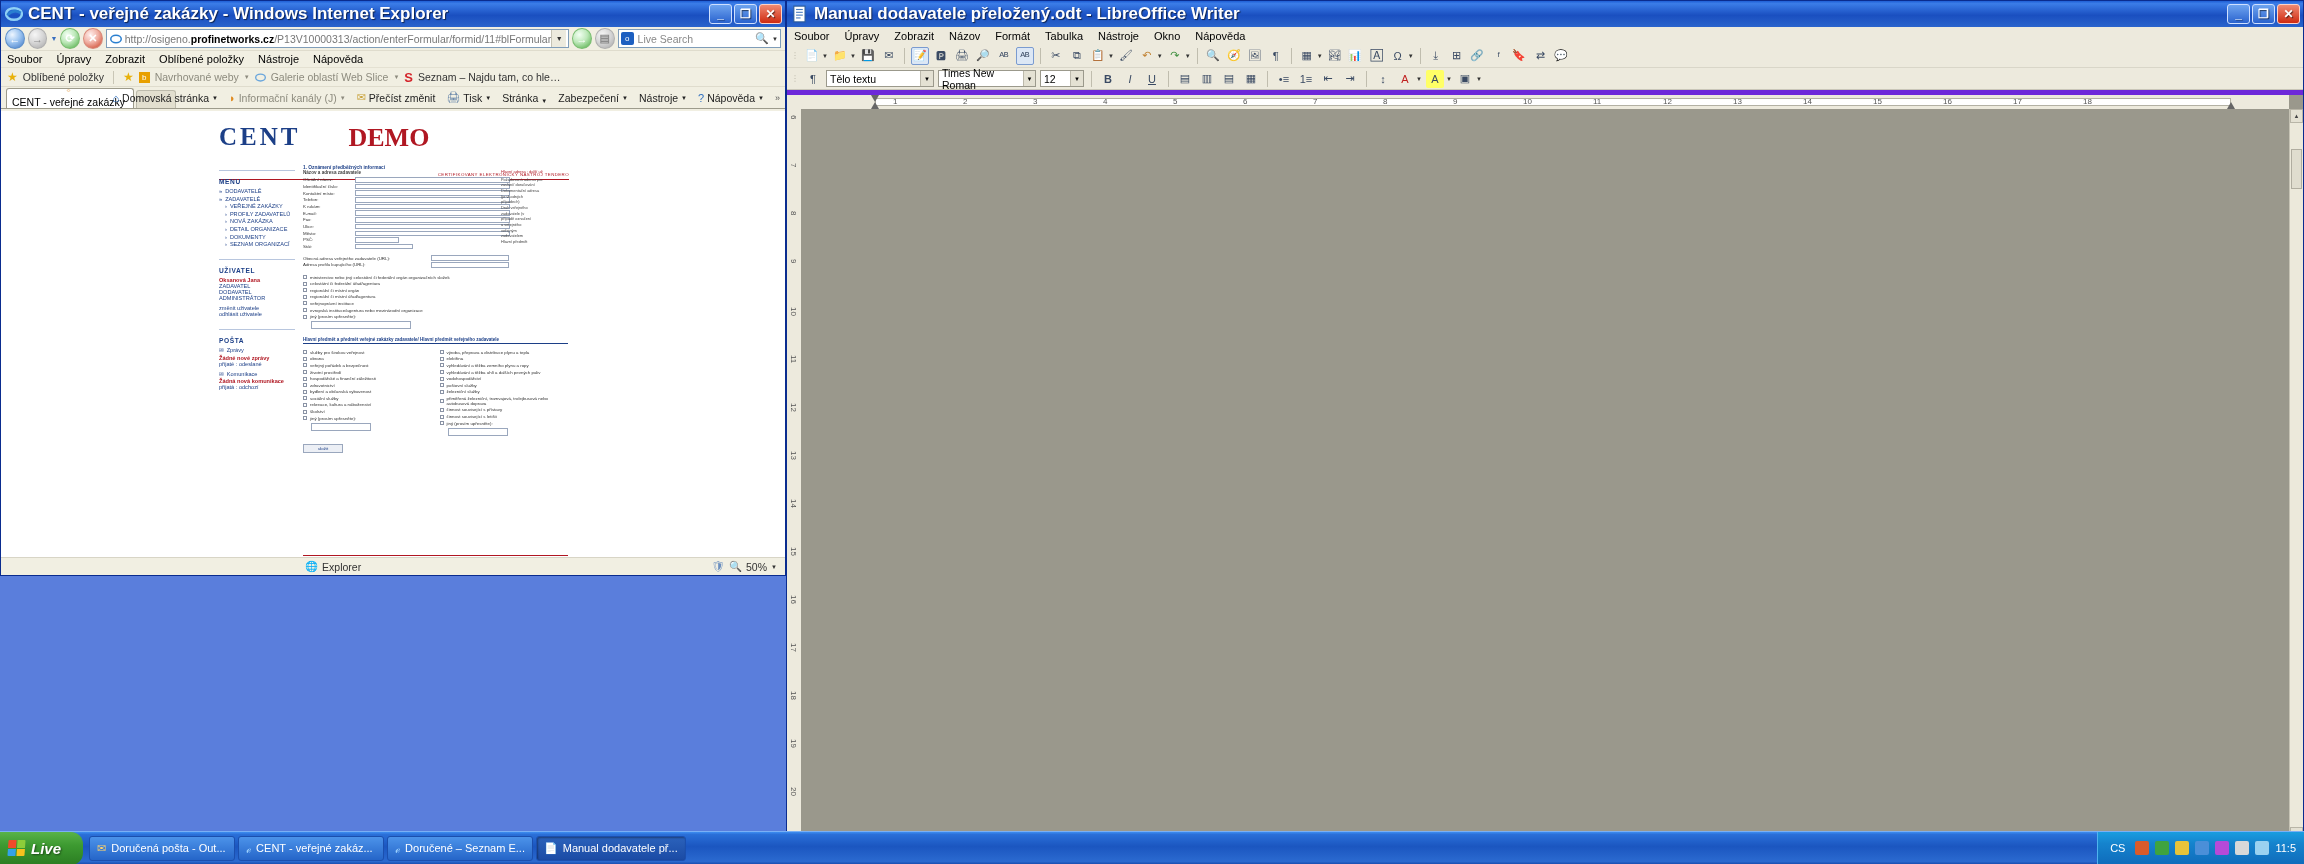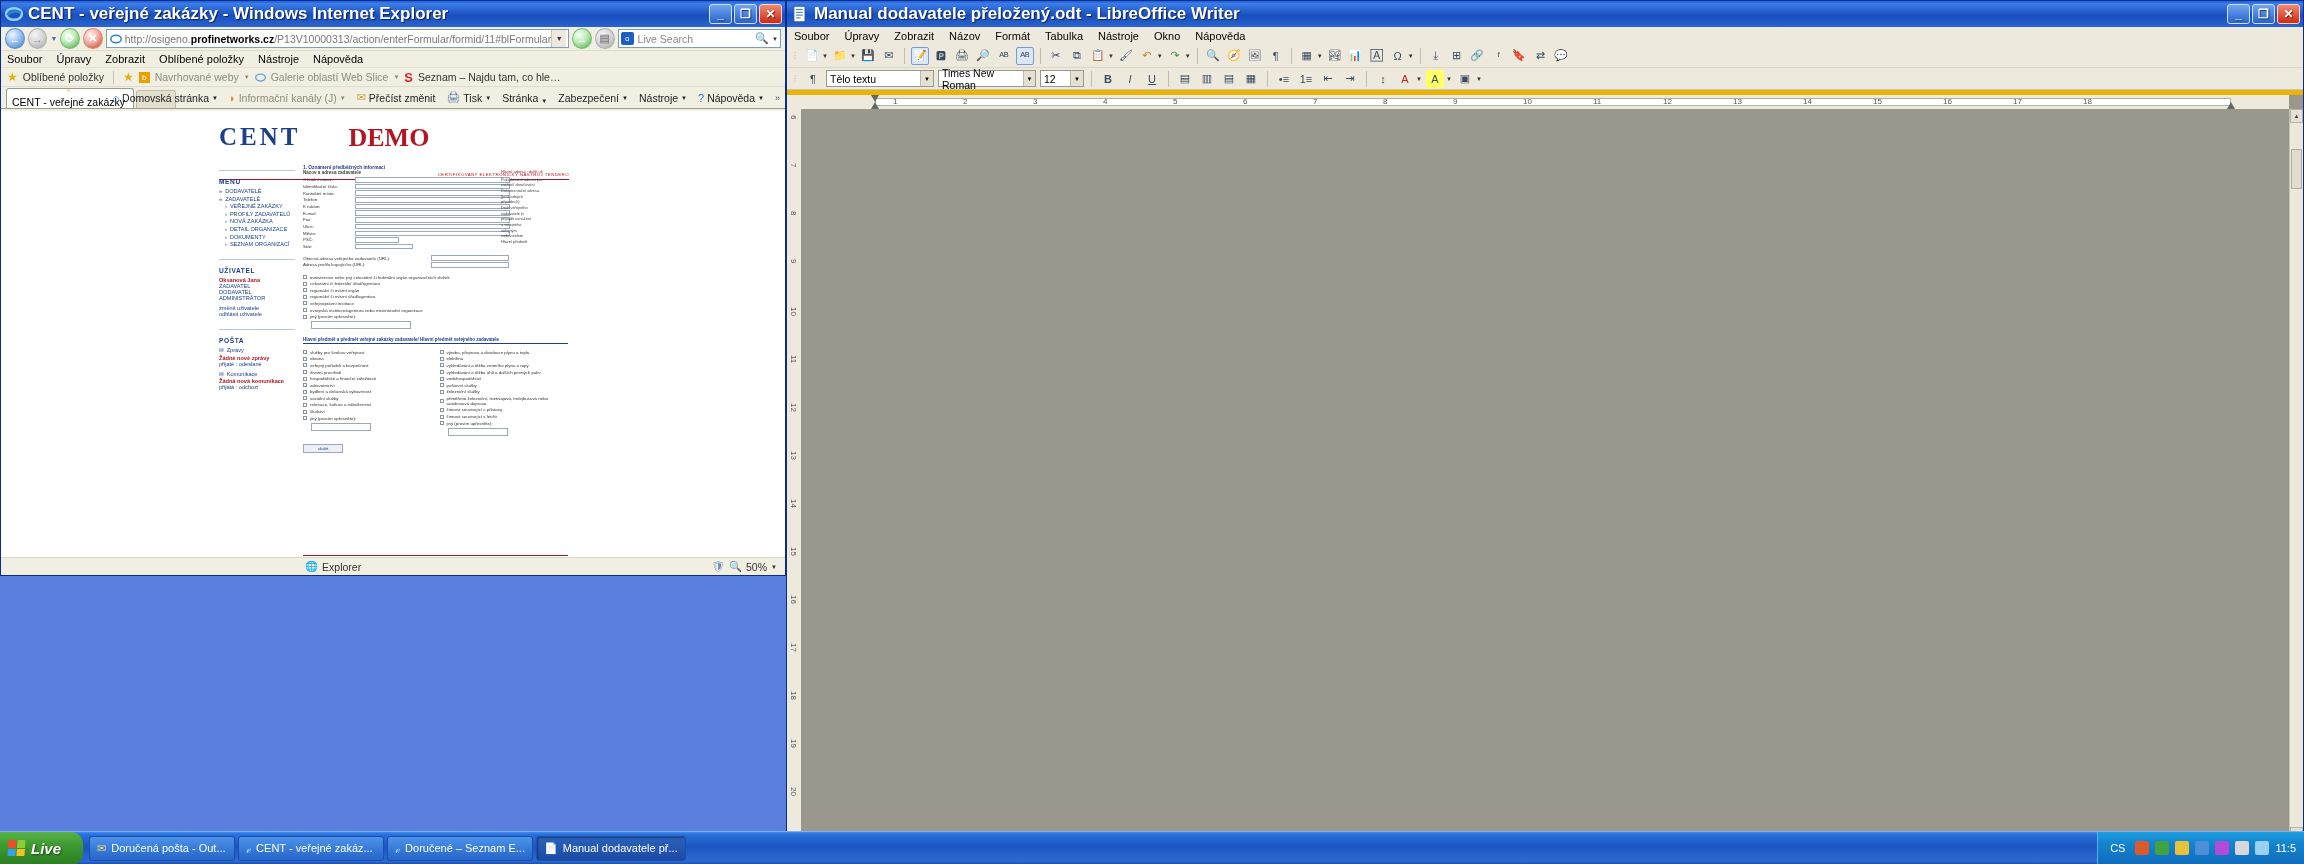--- a/index.html
+++ b/index.html
@@ -81,21 +81,21 @@
   .blue-ul { color:#1c3f87; font-weight:bold; border-bottom:1px solid #1c3f87; font-size:4.5px; padding-bottom:1px;}
   .twocol { display:flex; gap:8px; }
   .twocol > div { flex:1; }
   .sidebox { position:absolute; left:282px; top:46px; width:66px; font-size:3.9px; color:#444; line-height:1.45;}
   .btn-odesl { width:40px; height:9px; border:1px solid #9aa7bd; background:#eceff5;
     font-size:4.4px; display:flex; align-items:center; justify-content:center; color:#1c3f87;}
   .ftr { position:absolute; left:84px; top:432px; width:265px; display:flex; align-items:center;
     font-size:4.2px; color:#777; border-top:1px solid #b01722; padding-top:3px;}
 
   
-  #lo { left:786px; top:0; width:1518px; height:864px; background:#eab308; }
+  #lo { left:786px; top:0; width:1518px; height:864px; background:#6d28d9; }
   #lo .titlebar { background:linear-gradient(180deg,#1f5fd6 0%, #3b7de8 10%, #1a4fc0 55%, #2a64cc 100%); }
   #lo .menubar { height:17px; background:#edeadd; display:flex; align-items:center;
     font-size:11px; gap:15px; padding-left:7px; color:#000; }
   .lo-tb { height:24px; background:#edeadd; display:flex; align-items:center; gap:3px;
     padding:0 4px; border-bottom:1px solid #d9d6c8; }
   .lo-tb2 { height:22px; background:#edeadd; display:flex; align-items:center; gap:4px;
     padding:0 4px; border-bottom:1px solid #c9c6b8; }
   .ti { width:18px; height:18px; border:1px solid transparent; border-radius:2px;
     display:flex; align-items:center; justify-content:center; font-size:11px; color:#3a4a63; }
   .ti.act { border-color:#7a9bd0; background:#dce7f5;}

